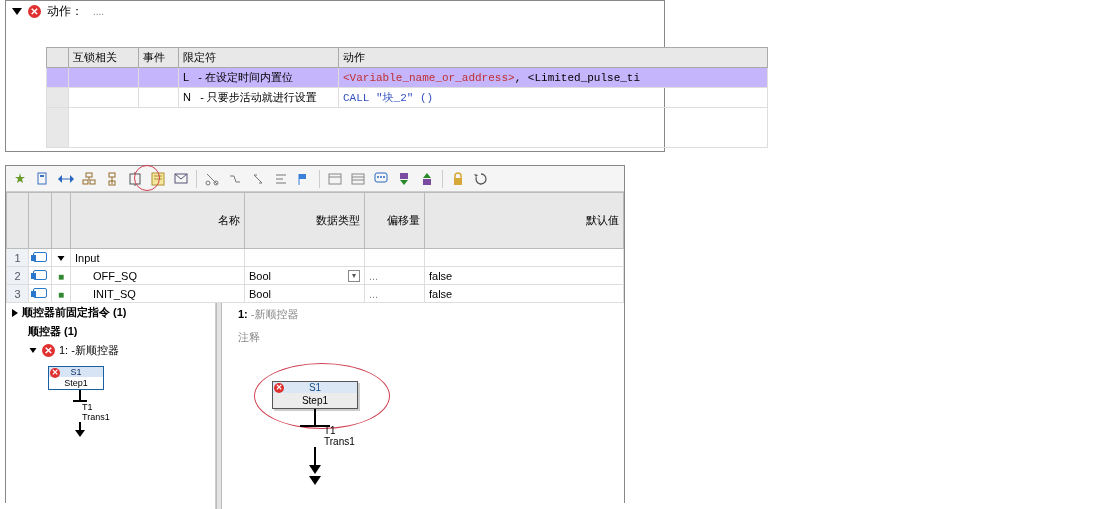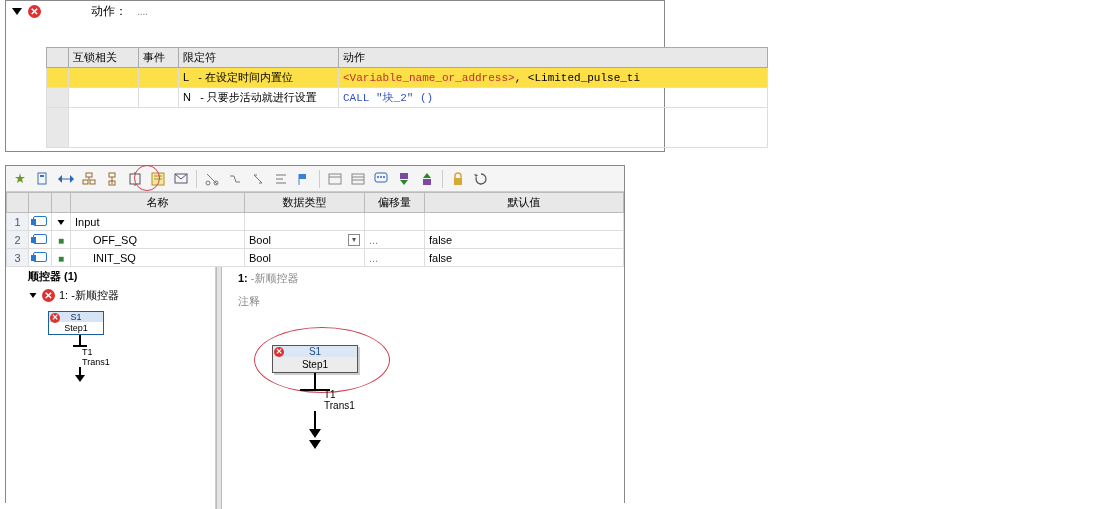--- a/index.html
+++ b/index.html
@@ -4,30 +4,30 @@
 <style>
   * { box-sizing: border-box; }
   body { margin: 0; padding: 0; font-family: "Microsoft YaHei", "SimSun", Arial, sans-serif; font-size: 11px; background: #fff; color: #000; }
   .container { width: 1109px; height: 509px; position: relative; }
 
   
   .panel-top { position: absolute; left: 5px; top: 0; width: 660px; height: 152px; border: 1px solid #888; background: #fff; }
   .pt-head { padding: 2px 6px; display: flex; align-items: center; gap: 6px; }
   .tri-d  { display: inline-block; width: 0; height: 0; border-left: 5px solid transparent; border-right: 5px solid transparent; border-top: 7px solid #000; }
   .err-ic { display: inline-flex; width: 13px; height: 13px; border-radius: 50%; background: #e03030; color: #fff; font-weight: bold; font-size: 10px; align-items: center; justify-content: center; line-height: 1; }
-  .pt-title { font-size: 12px; margin-left: 44px; }
+  .pt-title { font-size: 12px; }
   .pt-dots { color: #888; font-size: 10px; margin-left: 4px; }
 
   .act-tbl { position: absolute; left: 40px; top: 46px; width: 722px; border-collapse: collapse; font-size: 11px; }
   .act-tbl th { background: #e8e8e8; border: 1px solid #aaa; padding: 2px 4px; text-align: left; font-weight: normal; white-space: nowrap; }
   .act-tbl td { border: 1px solid #ddd; padding: 2px 4px; white-space: nowrap; font-size: 11px; }
   .col-interlock { width: 70px; }
   .col-event { width: 40px; }
   .col-qual { width: 160px; }
-  .row-l   td { background: #fde047; }
+  .row-l   td { background: #c4b5fd; }
   .row-add td { background: #e9eefb; color: #7a7a7a; }
   .row-add .lead-cell { background: #e9eefb; border: 1px solid #aaa; }
   .lead-cell { width: 22px; background: #e8e8e8; border: 1px solid #aaa; }
   .var-red  { color: #c03030; font-family: "Courier New", monospace; }
   .var-blue { color: #3050c0; font-family: "Courier New", monospace; }
   .underline-red { border-bottom: 1px solid #d03030; }
 
   
   .panel-bot { position: absolute; left: 5px; top: 165px; width: 620px; height: 338px; border: 1px solid #888; background: #fff; }
 
@@ -36,21 +36,21 @@
   .tbtn { width: 20px; height: 20px; display: inline-flex; align-items: center; justify-content: center; border: 1px solid transparent; font-size: 11px; color: #556; cursor: pointer; }
   .tbtn svg { display: block; }
   .tsep { width: 1px; height: 18px; background: #ccc; margin: 0 2px; }
   .circle-mark { position: absolute; width: 26px; height: 26px; border: 1px solid #d04050; border-radius: 50%; pointer-events: none; }
 
   
   .if-head { height: 20px; background: #f0f0f0; border-bottom: 1px solid #ccc; padding: 2px 8px; font-weight: bold; font-size: 12px; }
 
   
   .var-tbl { width: 100%; border-collapse: collapse; font-size: 11px; }
-  .var-tbl th { background: #e8e8e8; border: 1px solid #bbb; padding: 2px 4px; text-align: center; font-weight: normal; }
+  .var-tbl th { background: #e8e8e8; border: 1px solid #bbb; padding: 20px 4px; text-align: right; font-weight: normal; }
   .var-tbl td { border: 1px solid #ddd; padding: 1px 4px; height: 18px; vertical-align: middle; }
   .vt-num    { width: 22px; text-align: center; background: #eef1f5; color: #556; }
   .vt-icon   { width: 22px; text-align: center; }
   .vt-marker { width: 18px; text-align: center; }
   .vt-name   { width: 174px; }
   .vt-dtype  { width: 120px; }
   .vt-offset { width: 60px; }
   .iotag { display: inline-block; width: 14px; height: 10px; border: 1px solid #2a78cc; border-radius: 2px; position: relative; }
   .iotag:before { content: ""; position: absolute; left: -3px; top: 2px; width: 3px; height: 4px; border: 1px solid #2a78cc; background: #2a78cc; }
   .bullet { color: #338833; font-size: 10px; }
@@ -328,20 +328,24 @@
         <td class="vt-name" style="padding-left:22px">INIT_SQ</td>
         <td class="vt-dtype">Bool</td>
         <td class="vt-offset dots">...</td>
         <td>false</td>
       </tr>
     </tbody>
       </table>
 
     <div class="lower">
       <div class="nav">
+        <div class="nav-row">
+          <span class="tri-sm"></span>
+          <b>顺控器前固定指令 (1)</b>
+        </div>
         <div class="nav-row nav-sub">
           <b>顺控器 (1)</b>
         </div>
         <div class="nav-row nav-sub sel">
           <span class="tri-d" style="transform:scale(0.7)"></span>
           <span class="err-ic">✕</span>
           <span>1: -新顺控器</span>
         </div>
 
         <div class="sfc-thumb">

